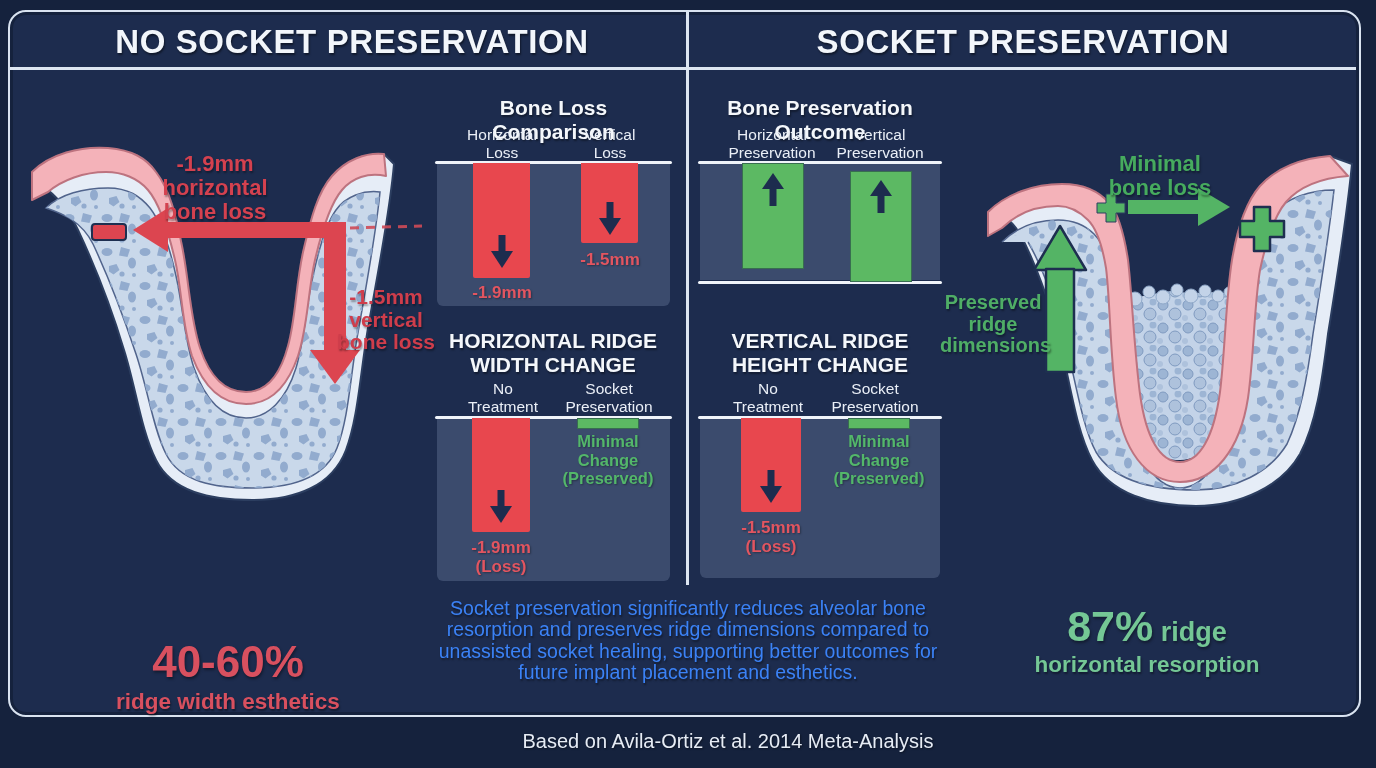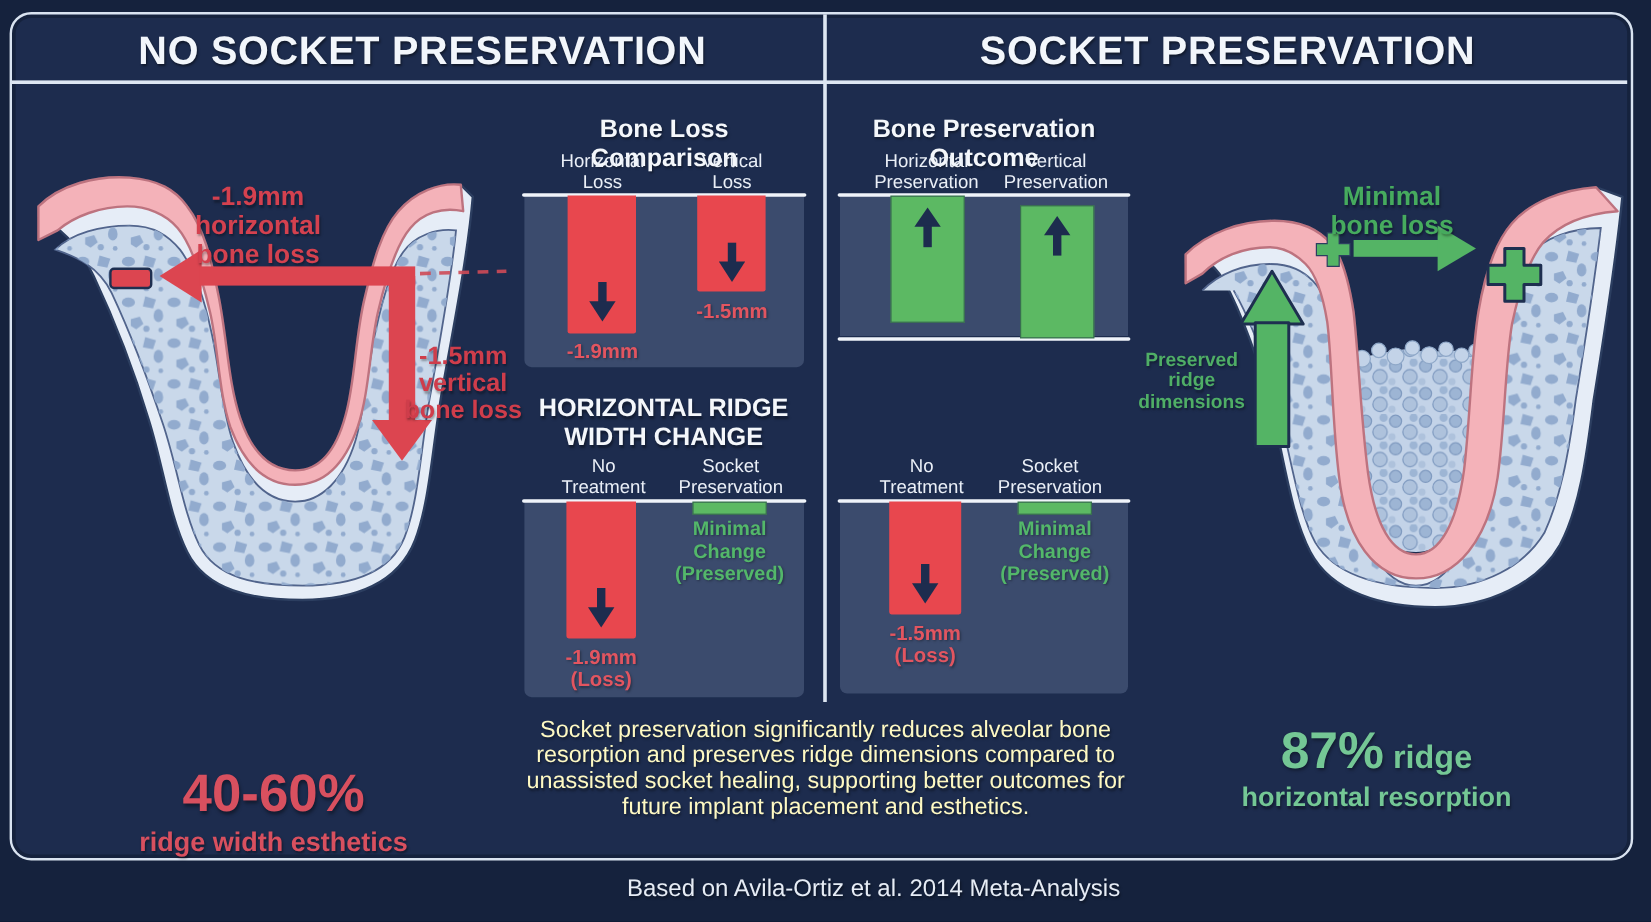--- a/index.html
+++ b/index.html
@@ -28,27 +28,27 @@
   .bar .arr{position:absolute;left:50%;transform:translateX(-50%);}
   .arr *{fill:#1d2c4e;}
   .val-label{font-weight:bold;text-align:center;line-height:1.13;text-shadow:1px 1px 2px rgba(0,0,0,.35);}
   .vred{color:#e25560;font-size:17px;}
   .vgreen{color:#53b76a;font-size:16.5px;}
   
   .ann{font-weight:bold;text-align:center;line-height:1.08;text-shadow:1px 2px 2px rgba(0,0,0,.35);}
   .ann.red{color:#d4414f;font-size:22px;}
   .ann.red2{color:#cf3d4b;font-size:21px;}
   .ann.green{color:#46ab5e;font-size:22px;}
-  .ann.green2{color:#4fae66;font-size:16px;}
+  .ann.green2{color:#4fae66;font-size:20px;}
   
   .stat-val{font-weight:bold;text-align:center;text-shadow:1px 2px 3px rgba(0,0,0,.4);}
   .stat-red{color:#d8505f;margin-top:37px;}
   .stat-green{color:#74c795;}
   .stat-label{font-weight:bold;font-size:22.5px;text-align:center;text-shadow:1px 2px 2px rgba(0,0,0,.4);}
-  .caption{color:#fef9c3;font-size:19.5px;line-height:1.09;text-align:center;
+  .caption{color:#3b82f6;font-size:19.5px;line-height:1.09;text-align:center;
            text-shadow:1px 2px 2px rgba(0,0,0,.4);}
   .footer{color:#e6ecf5;font-size:20px;text-align:center;text-shadow:1px 1px 2px rgba(0,0,0,.4);}
 </style>
 </head>
 <body>
 
 <div id="canvas">
 
   <div class="abs frame"></div>
   <div class="abs hline" style="left:10px;top:67px;width:1346px;"></div>
@@ -177,20 +177,22 @@
         <rect x="10.5" y="17" width="7" height="18"></rect>
       </svg>
   </div>
   <div class="bar green" style="left:850px;top:171px;width:62px;height:111px;">
     <svg class="arr" style="top:6px;" width="28" height="36" viewBox="0 0 28 36">
       <polygon points="3,18 25,18 14,2"></polygon>
         <rect x="10.5" y="17" width="7" height="18"></rect>
       </svg>
   </div>
 
+  <div class="abs chart-title t21 pre" style="left:700px;top:329px;width:240px;">VERTICAL RIDGE
+HEIGHT CHANGE</div>
   <div class="abs col-label pre" style="left:712px;top:380px;width:112px;">No
 Treatment</div>
   <div class="abs col-label pre" style="left:815px;top:380px;width:120px;">Socket
 Preservation</div>
   <div class="abs panel" style="left:700px;top:418px;width:240px;height:160px;"></div>
   <div class="abs axis" style="left:698px;top:416px;width:244px;"></div>
   <div class="bar red" style="left:741px;top:418px;width:60px;height:94px;">
     <svg class="arr" style="bottom:8px;" width="28" height="34" viewBox="0 0 28 34">
       <rect x="10.5" y="0" width="7" height="17"></rect>
         <polygon points="3,16 25,16 14,33"></polygon>

